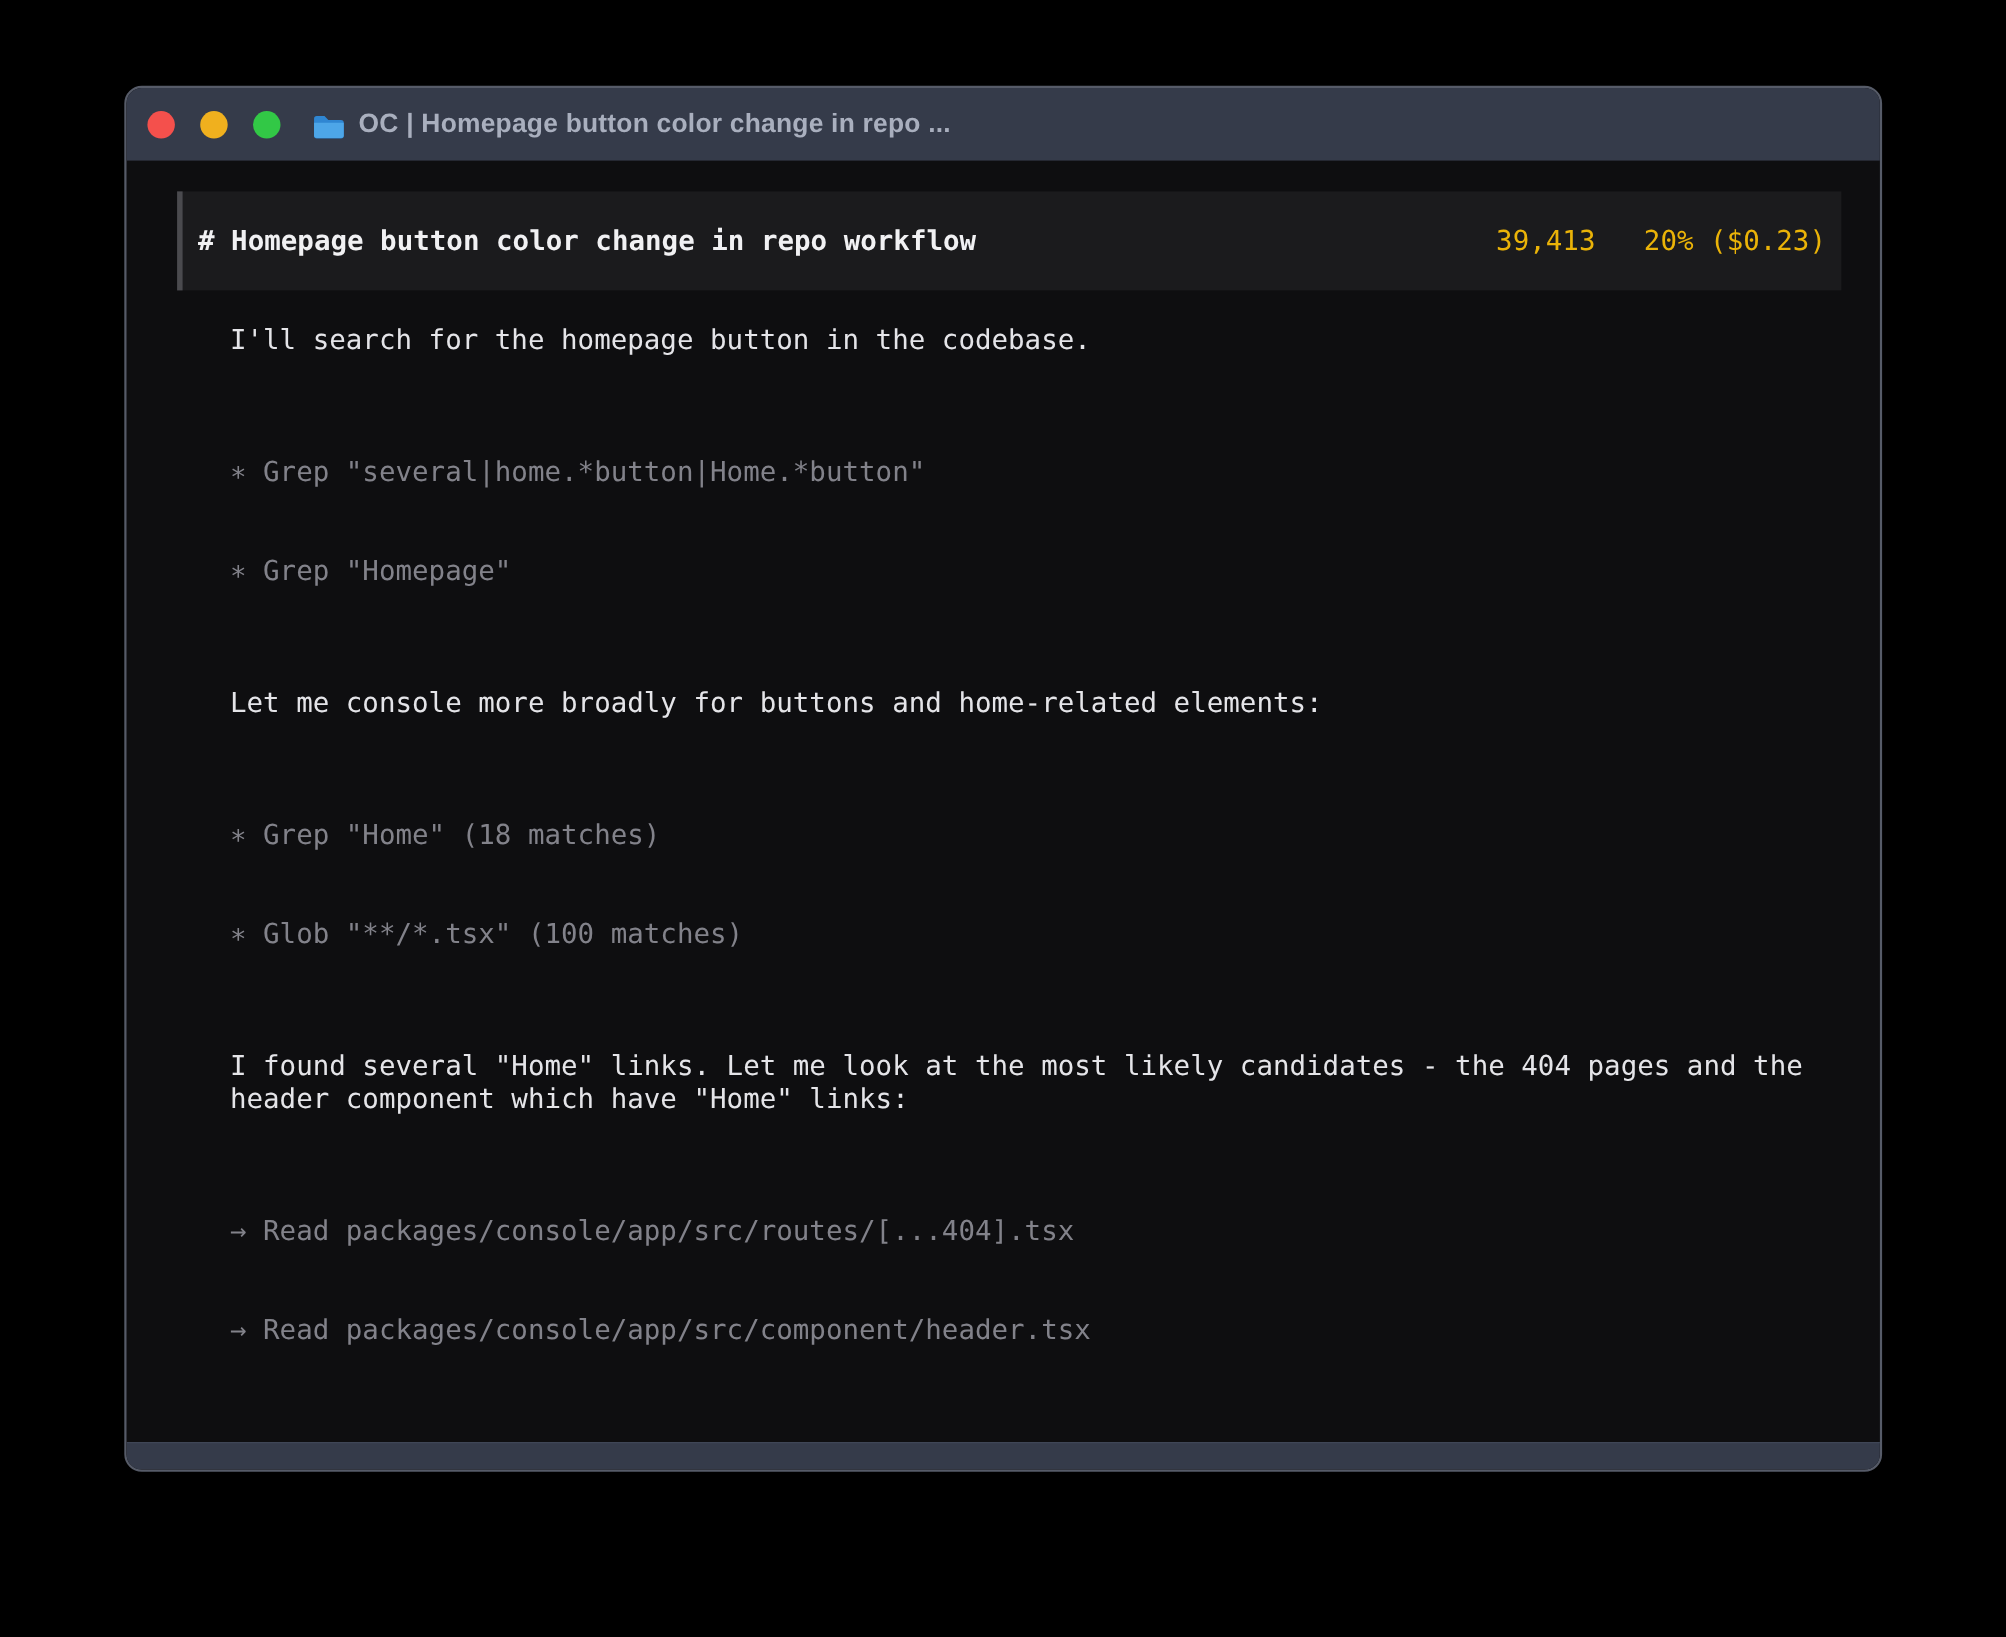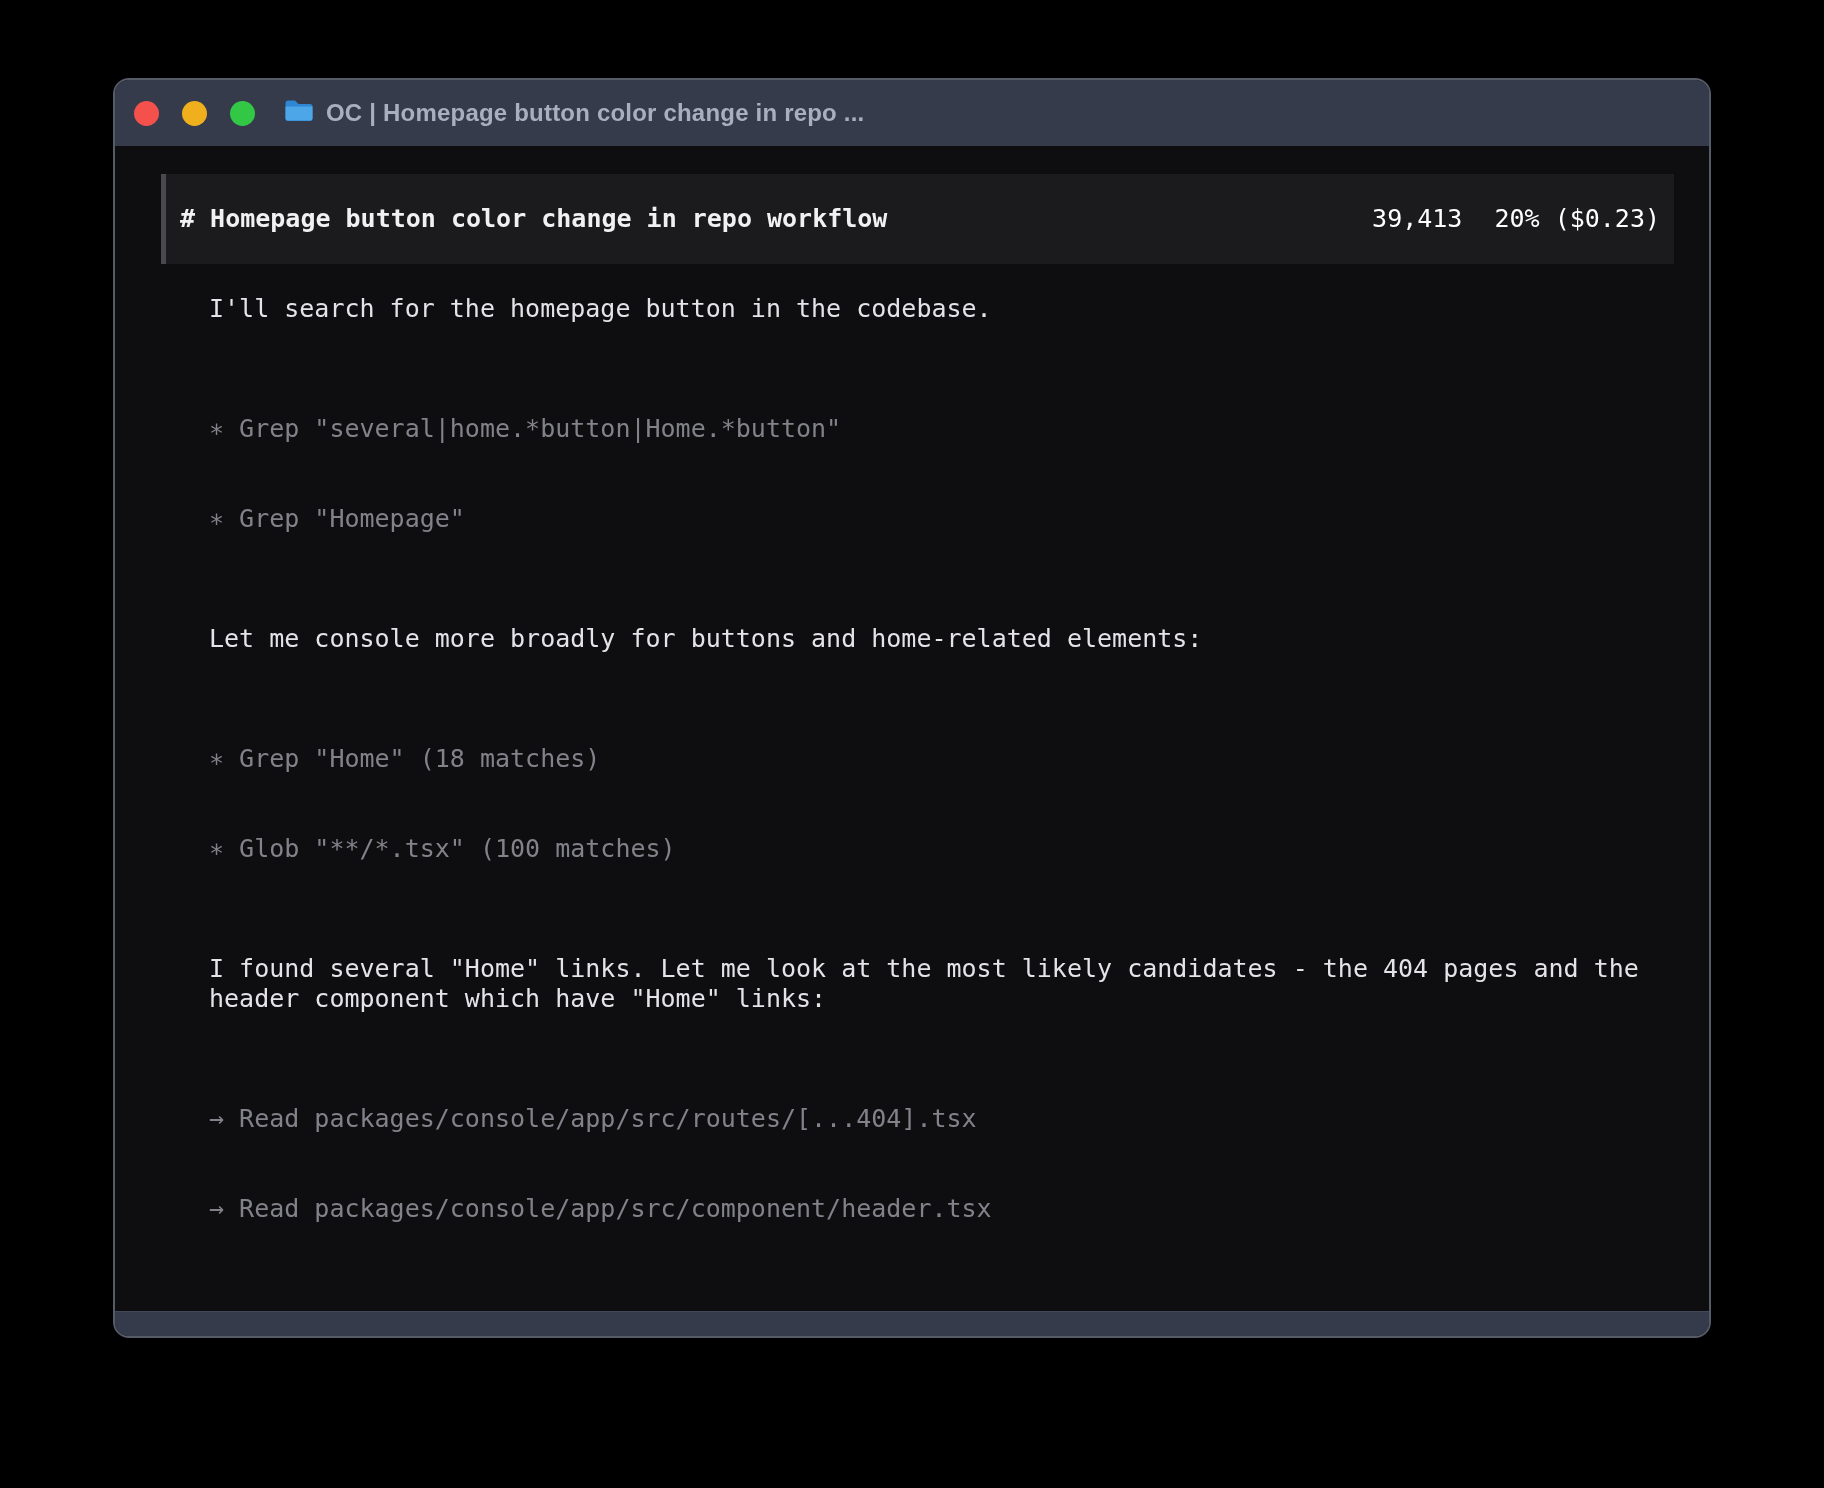--- a/index.html
+++ b/index.html
@@ -17,36 +17,36 @@
   
   .titlebar {
     height:66px; background:#353b4a; display:flex; align-items:center;
     padding-left:19px;
   }
   .lights { display:flex; gap:23px; align-items:center; }
   .light { width:25px; height:25px; border-radius:50%; }
   .light.red    { background:#f4504c; }
   .light.yellow { background:#f0b01e; }
   .light.green  { background:#32c846; }
-  .title-group { display:flex; align-items:flex-start; gap:13px; margin-left:29px; }
+  .title-group { display:flex; align-items:flex-end; gap:13px; margin-left:29px; }
   .titlebar-title {
     font-family:"Liberation Sans", sans-serif; font-weight:bold;
     font-size:24px; color:#a9afbe; letter-spacing:0.2px;
     white-space:nowrap;
   }
   
   .content { padding:28px 35px 0 46px; }
   .block {
     background:#1b1b1d; border-left:5px solid #4a4a4e;
     padding:30px 14px; font-size:25px; line-height:30px;
     display:flex; justify-content:space-between; align-items:center;
   }
   .block.user { border-left-color:#568ae6; margin-top:30px; color:#e4e4e8; }
   .header-title { font-weight:bold; color:#f1f1f3; white-space:pre; }
-  .header-meta { color:#ffffff; display:flex; gap:32px; white-space:pre; }
+  .header-meta { color:#eab308; display:flex; gap:44px; white-space:pre; }
   .transcript { margin-left:48px; font-size:25px; line-height:30px; width:1490px; }
   .para { margin:30px 0; color:#e4e4e8; }
   .tool-group { margin:30px 0; color:#82828a; white-space:pre; }
   .tool-line { line-height:30px; }
   .bottom-strip {
     position:absolute; left:0; right:0; bottom:0; height:25px;
     background:#353b4a; border-top:1px solid #424959;
   }
 </style>
 </head>

